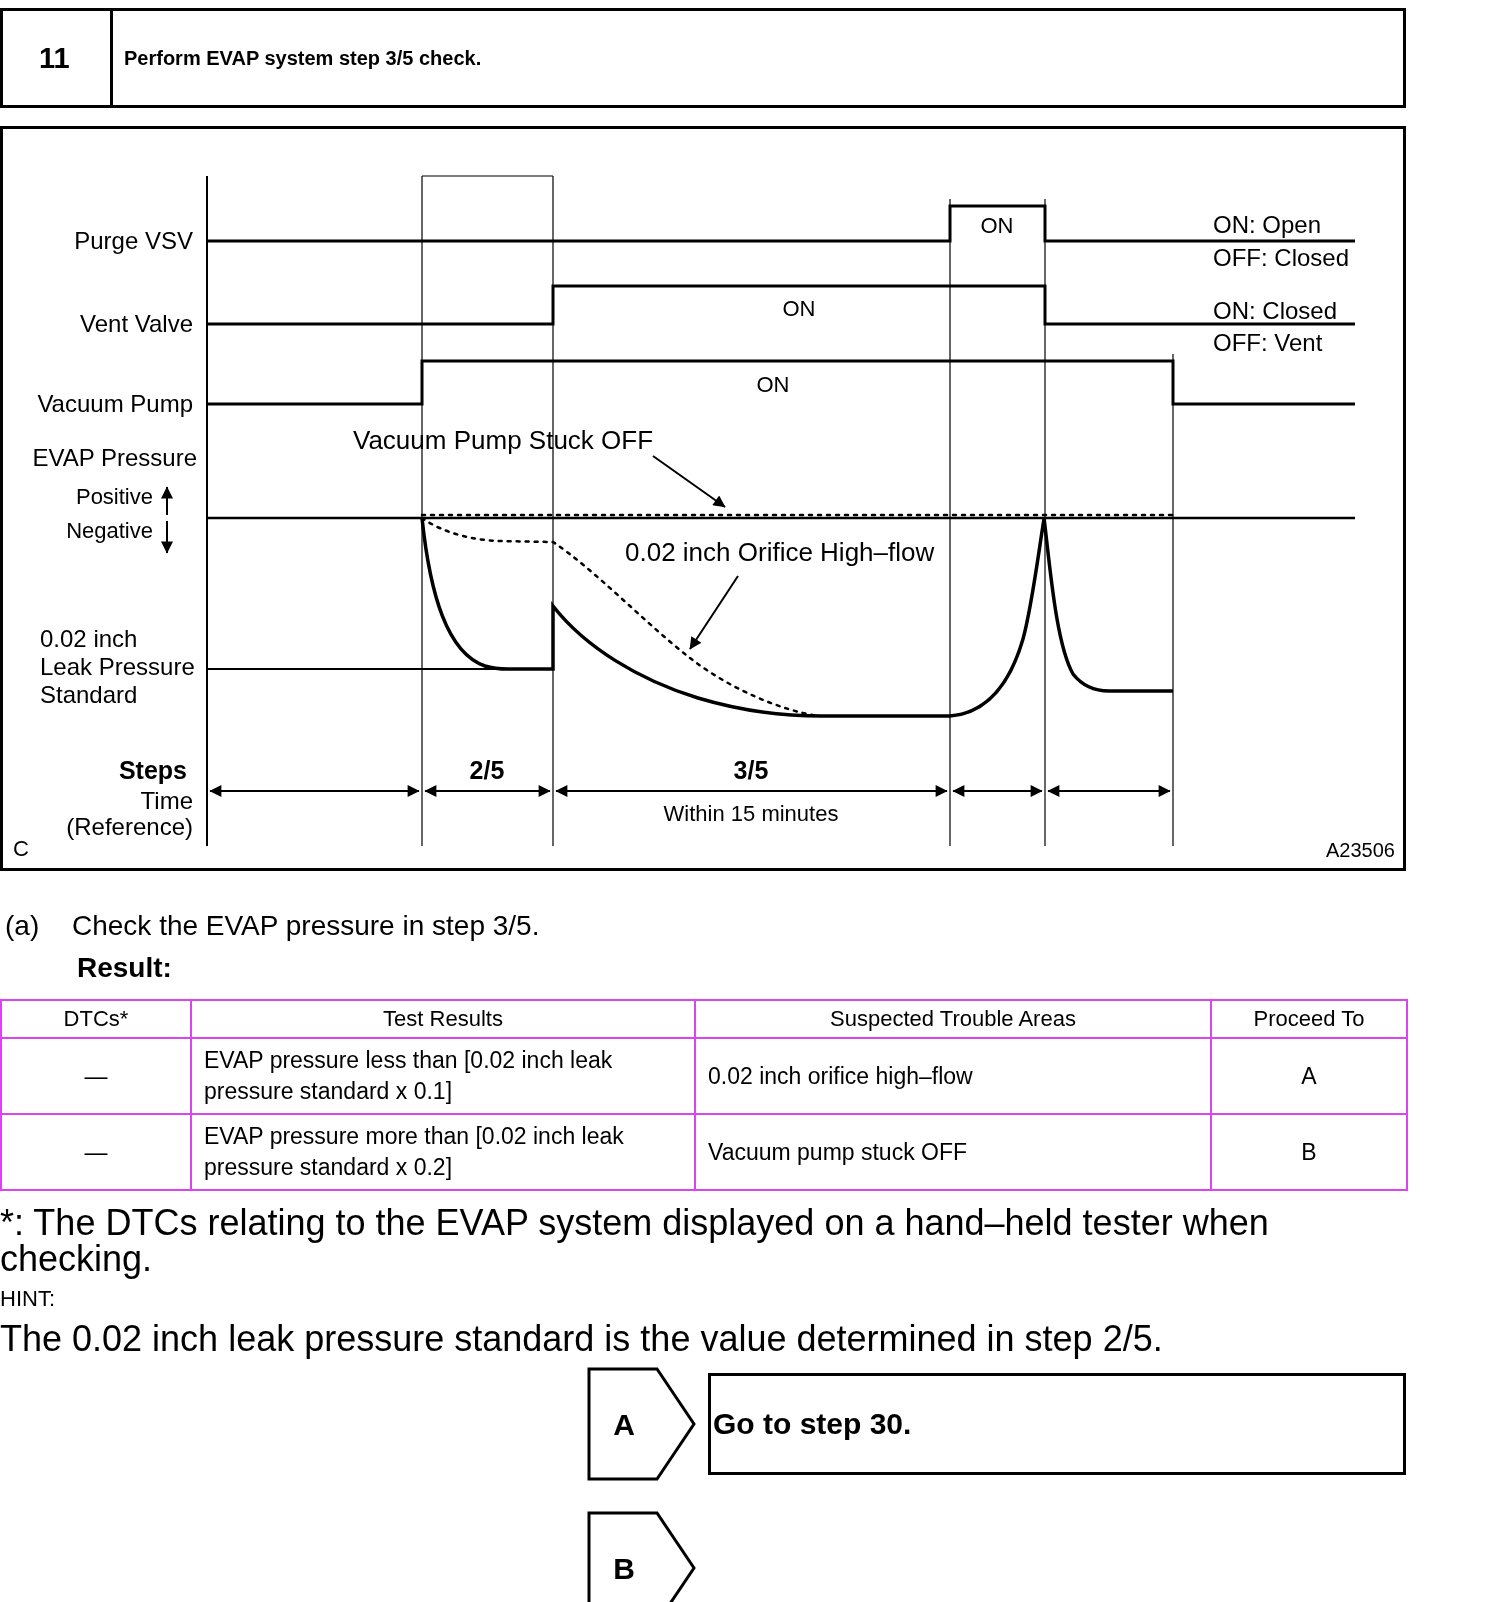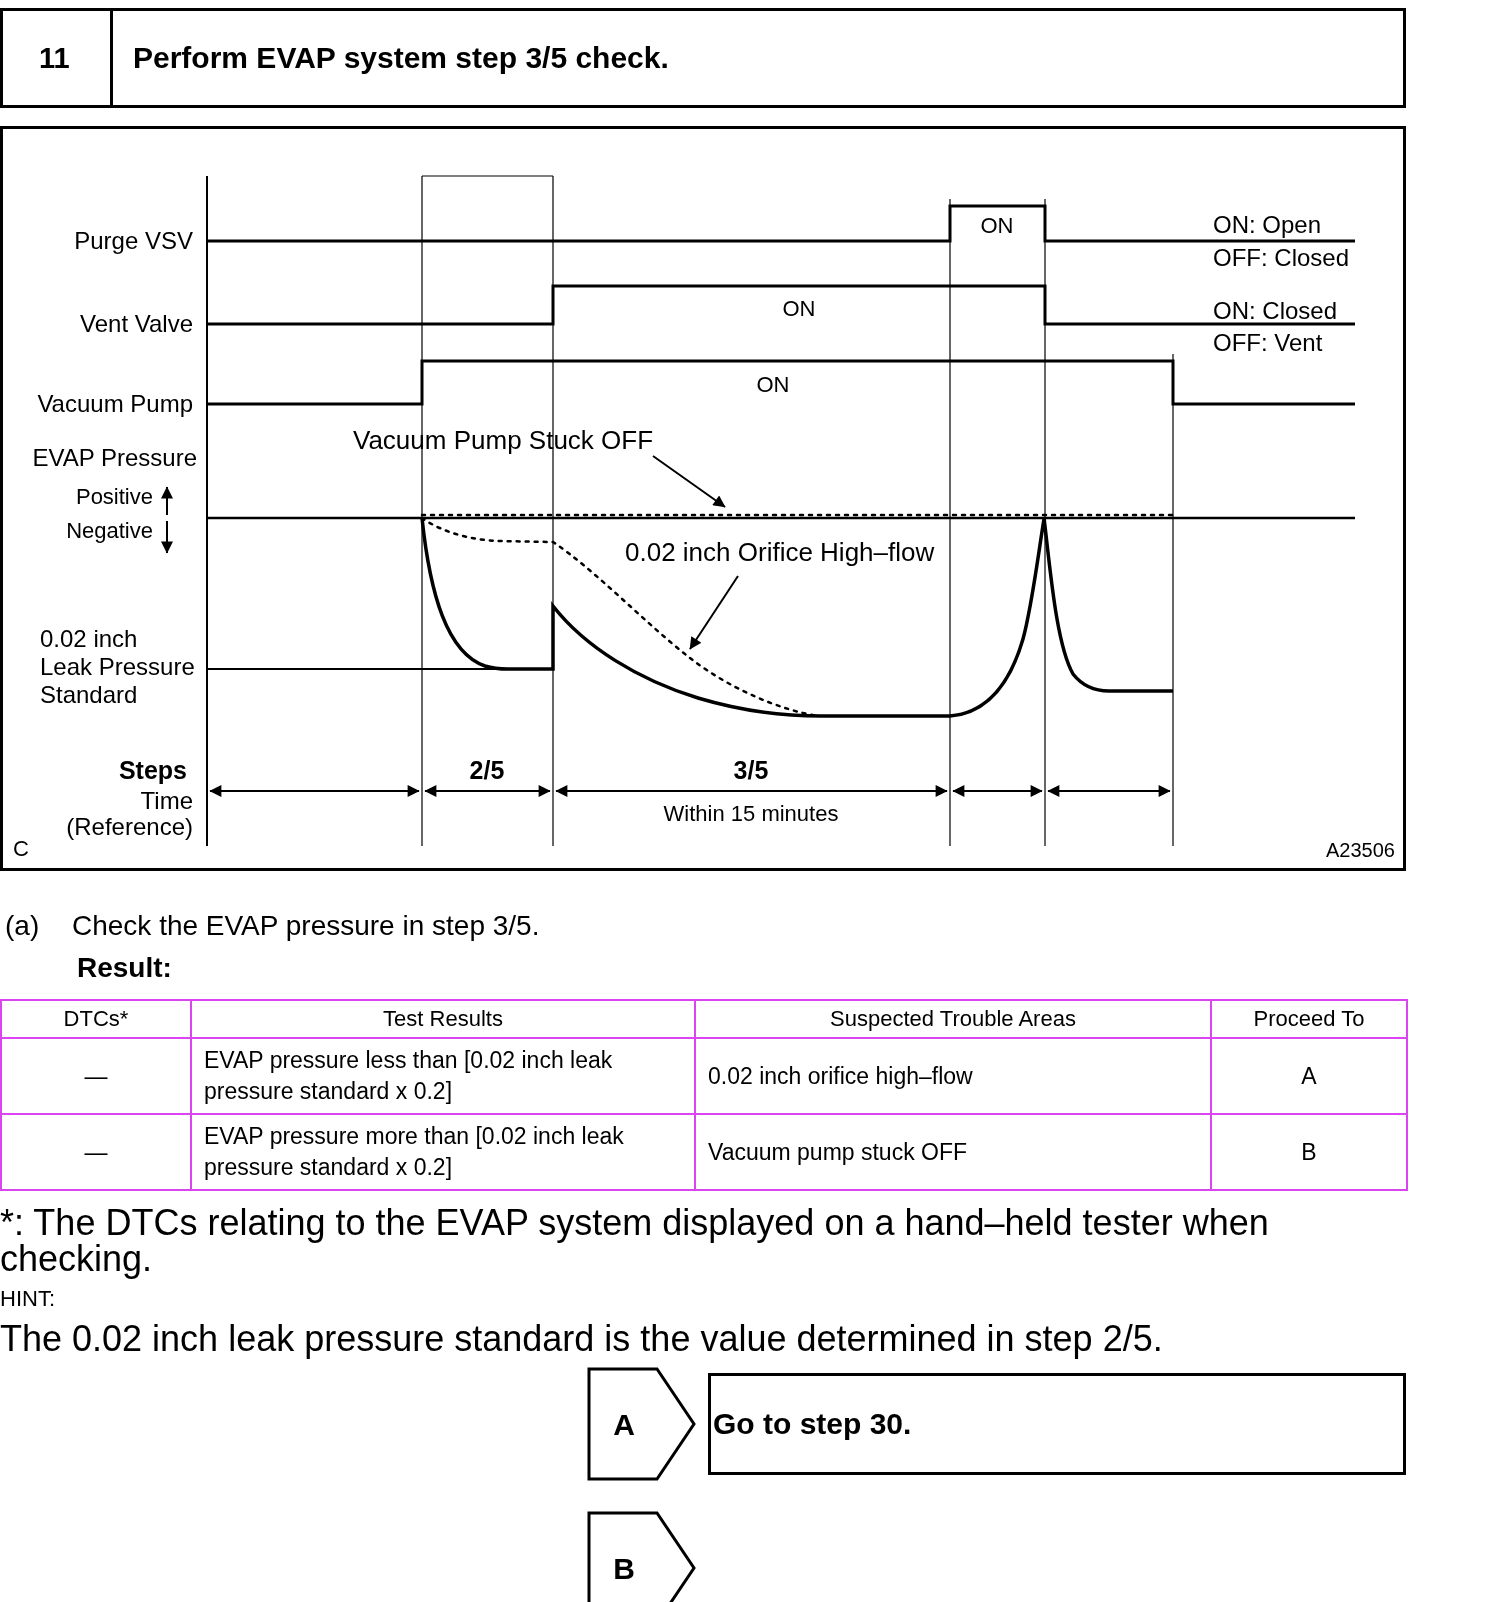--- a/index.html
+++ b/index.html
@@ -9,21 +9,21 @@
     font-family:"Liberation Sans", sans-serif; color:#000;
   }
   .page { width:1406px; padding-top:8px; }
 
   
   .step-header { display:flex; border:3px solid #000; height:100px; }
   .step-number {
     width:110px; border-right:3px solid #000; display:flex; align-items:center;
     padding-left:36px; font-weight:bold; font-size:29px;
   }
-  .step-title { flex:1; display:flex; align-items:center; padding-left:20px; font-weight:bold; font-size:30px; }
+  .step-title { flex:1; display:flex; align-items:center; padding-left:11px; font-weight:bold; font-size:20px; }
 
   
   .figure-box { margin-top:18px; border:3px solid #000; height:745px; }
   .figure-box svg { display:block; }
 
   
   .sig   { fill:none; stroke:#000; stroke-width:3; stroke-linejoin:miter; }
   .thin  { stroke:#000; stroke-width:1.2; }
   .axis  { stroke:#000; stroke-width:2; }
   .zero  { stroke:#000; stroke-width:2.5; }
@@ -210,21 +210,21 @@
       <tr>
         <th>DTCs*</th>
         <th>Test Results</th>
         <th>Suspected Trouble Areas</th>
         <th>Proceed To</th>
       </tr>
     </thead>
     <tbody>
       <tr>
         <td class="center">—</td>
-        <td class="wrap">EVAP pressure less than [0.02 inch leak pressure standard x 0.2]</td>
+        <td class="wrap">EVAP pressure less than [0.02 inch leak pressure standard x 0.1]</td>
         <td>0.02 inch orifice high–flow</td>
         <td class="center">A</td>
       </tr>
       <tr>
         <td class="center">—</td>
         <td class="wrap">EVAP pressure more than [0.02 inch leak pressure standard x 0.2]</td>
         <td>Vacuum pump stuck OFF</td>
         <td class="center">B</td>
       </tr>
     </tbody>

